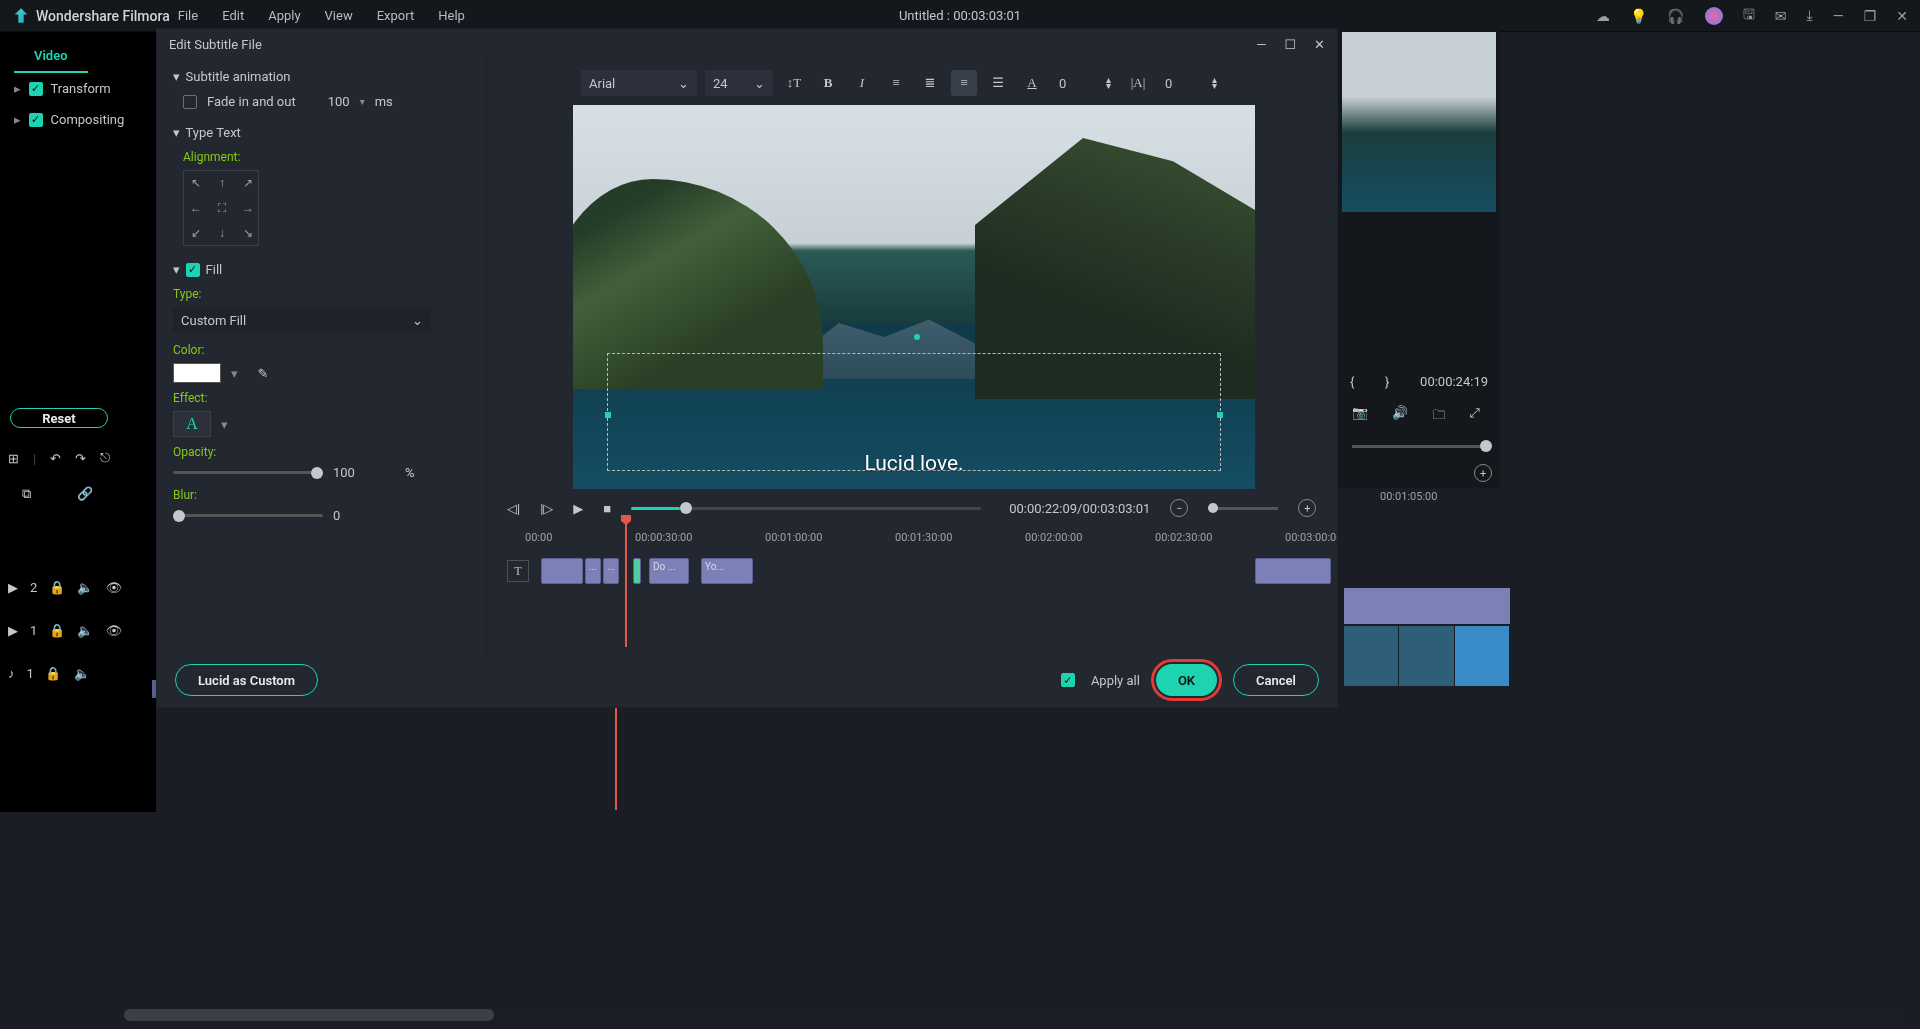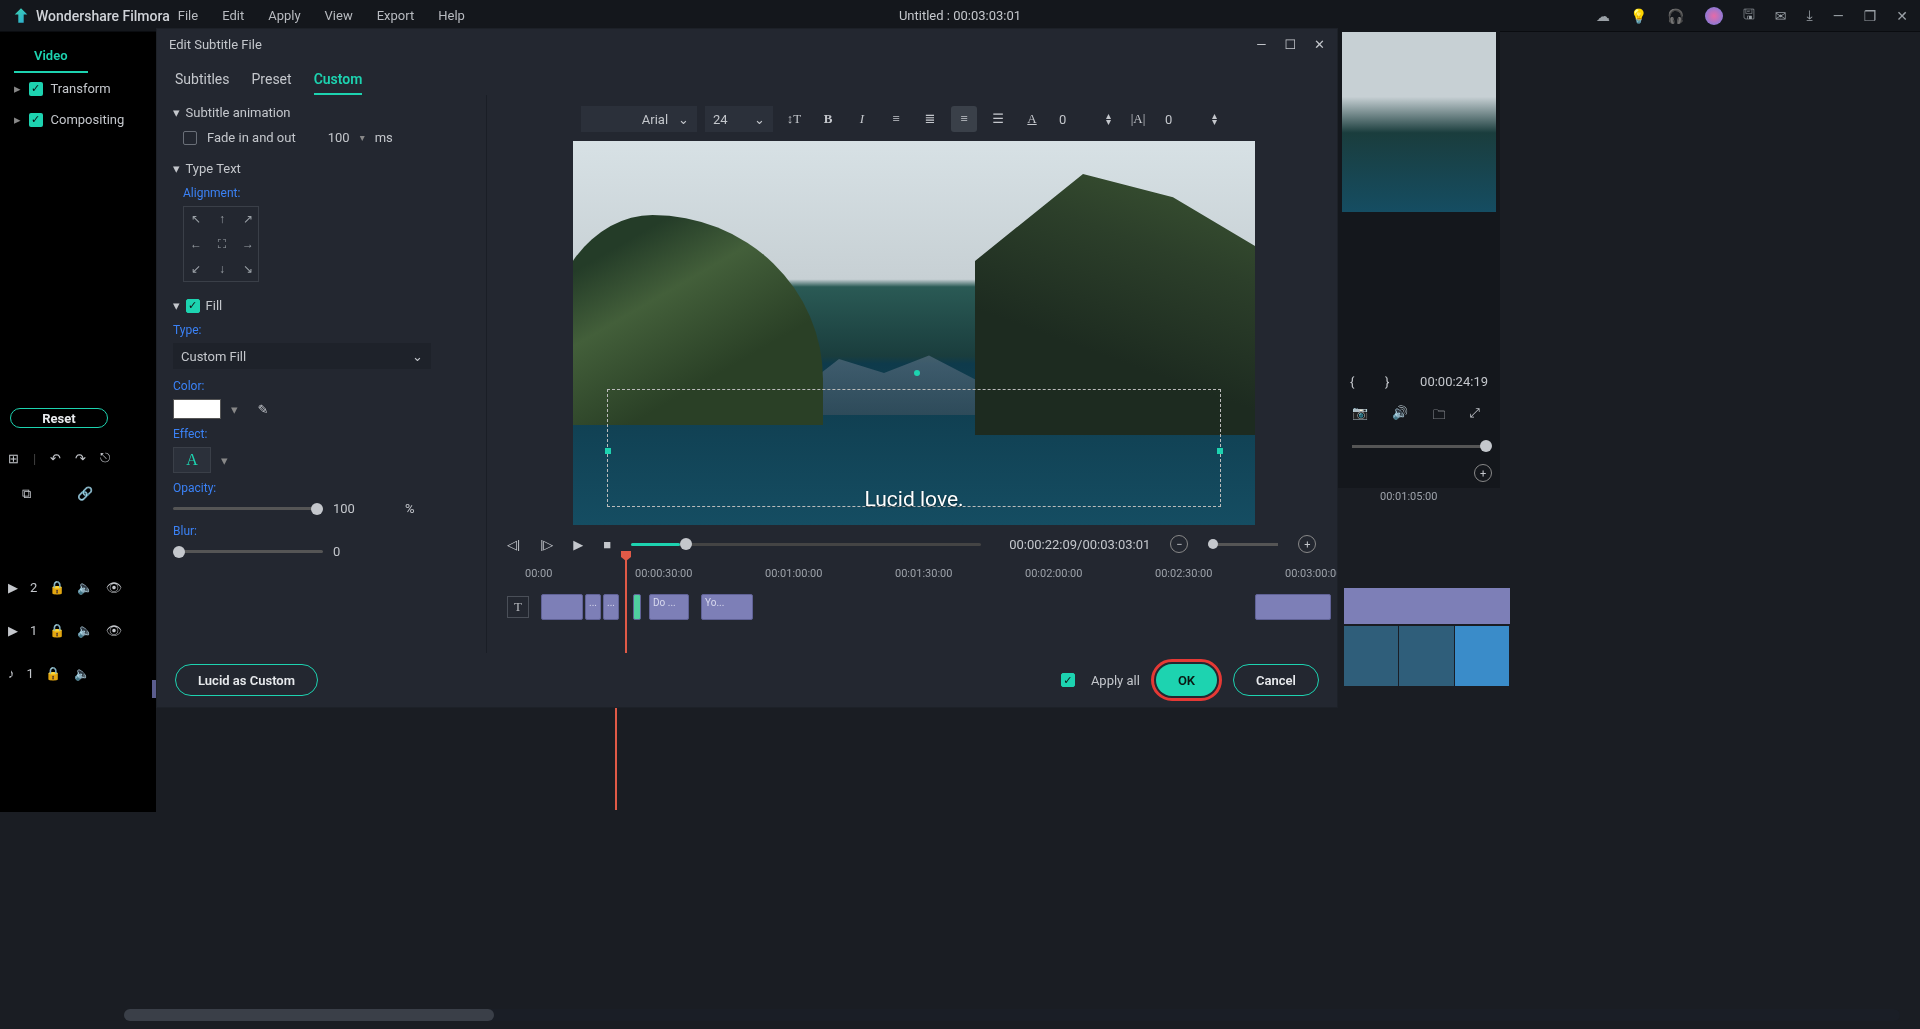--- a/index.html
+++ b/index.html
@@ -29,32 +29,32 @@
 .tabs span{padding:6px 0;cursor:pointer;font-size:14px}
 .tabs .active{color:#1dd3b0;border-bottom:2px solid #1dd3b0;font-weight:600}
 .modal-body{flex:1;display:flex;overflow:hidden}
 .prop-panel{width:330px;padding:10px 16px;overflow-y:auto;border-right:1px solid #1a1e26}
 .section{margin-bottom:16px}
 .sec-hd{display:flex;align-items:center;gap:6px;color:#c0c3c8;font-size:13px;margin-bottom:10px;cursor:pointer}
 .row{display:flex;align-items:center;gap:10px;margin-bottom:8px}
 .cb{width:14px;height:14px;border:1px solid #6a6f78;border-radius:2px;display:inline-flex;align-items:center;justify-content:center}
 .cb.on{background:#1dd3b0;border-color:#1dd3b0;color:#111;font-size:11px}
 .dd{background:#1e222a;border:none;color:#c4c7cc;height:26px;padding:0 8px;display:flex;align-items:center;justify-content:space-between;width:100%;cursor:pointer}
-.lbl{color:#3b82f6;font-size:12px;margin-bottom:6px}
+.lbl{color:#84cc16;font-size:12px;margin-bottom:6px}
 .align-grid{display:grid;grid-template-columns:24px 24px 24px;grid-gap:2px;width:76px;height:76px;border:1px solid #3a3f48}
 .align-grid span{display:flex;align-items:center;justify-content:center;color:#9aa0a6;font-size:12px;cursor:pointer}
 .swatch{width:48px;height:20px;background:#fff;border:1px solid #555}
 .slider{appearance:none;width:150px;height:3px;background:#555;border-radius:2px}
 .slider::-webkit-slider-thumb{appearance:none;width:12px;height:12px;border-radius:50%;background:#c4c7cc;cursor:pointer}
 .effect-box{width:38px;height:26px;background:#2b303a;color:#1dd3b0;font-family:Georgia,serif;font-size:16px;display:flex;align-items:center;justify-content:center;border:1px solid #3a3f48}
 
 .editor-col{flex:1;display:flex;flex-direction:column;padding:4px 8px 0 8px}
 .toolbar{display:flex;align-items:center;gap:8px;height:40px}
 .dd2{background:#2b303a;border:none;color:#c4c7cc;height:26px;padding:0 8px;display:flex;align-items:center;gap:10px;cursor:pointer}
-.dd2.font{width:116px;justify-content:flex-end}
+.dd2.font{width:116px;justify-content:space-between}
 .dd2.size{width:68px;justify-content:space-between}
 .tb-btn{width:26px;height:26px;display:flex;align-items:center;justify-content:center;color:#c4c7cc;font-family:Georgia,serif;cursor:pointer;border-radius:3px}
 .tb-btn.act{background:#3a4049}
 .tb-num{width:64px;height:26px;display:flex;align-items:center;padding:0 6px;color:#c4c7cc;justify-content:space-between}
 .preview{width:682px;height:384px;background:linear-gradient(to bottom,#d7e1e5 0%,#c7d0d4 36%,#2a5a55 38%,#1a3d3d 56%,#0e3a4b 58%,#154d62 100%);position:relative;align-self:flex-start;margin-left:78px;margin-top:2px;overflow:hidden}
 .mtn1{position:absolute;left:-30px;bottom:100px;width:280px;height:210px;background:linear-gradient(150deg,#243c28 20%,#435f3a 40%,#2a4026 70%);border-radius:45% 70% 0 0/80% 90% 0 0}
 .mtn2{position:absolute;right:-80px;bottom:90px;width:360px;height:290px;background:linear-gradient(200deg,#3e5834 10%,#2c3f2a 40%,#1d2b20 70%);clip-path:polygon(0 40%,30% 10%,55% 18%,78% 35%,100% 15%,100% 100%,0 100%)}
 .mtn3{position:absolute;left:230px;bottom:110px;width:180px;height:70px;background:linear-gradient(#5a7284,#3a4f5d);clip-path:polygon(0 60%,20% 20%,45% 40%,70% 15%,100% 55%,100% 100%,0 100%);opacity:.7}
 .sub-box{position:absolute;left:34px;right:34px;top:248px;height:118px;border:1px dashed #bbb}
 .sub-text{position:absolute;left:50%;transform:translateX(-50%);top:346px;color:#fff;font-size:21px;text-shadow:0 1px 2px rgba(0,0,0,.6)}
@@ -185,25 +185,20 @@
 
 <div class="modal">
   <div class="modal-hd">
     <span>Edit Subtitle File</span>
     <div class="modal-hd-btns">
       <span>—</span>
       <span>☐</span>
       <span>✕</span>
     </div>
   </div>
-  <div class="tabs">
-    <span>Subtitles</span>
-    <span>Preset</span>
-    <span class="active">Custom</span>
-  </div>
   <div class="modal-body">
 
     <div class="prop-panel">
       <div class="section">
         <div class="sec-hd">
             <span>▾</span>
             <span>Subtitle animation</span>
           </div>
         <div class="row" style="margin-left:10px">
           <span class="cb"></span>

